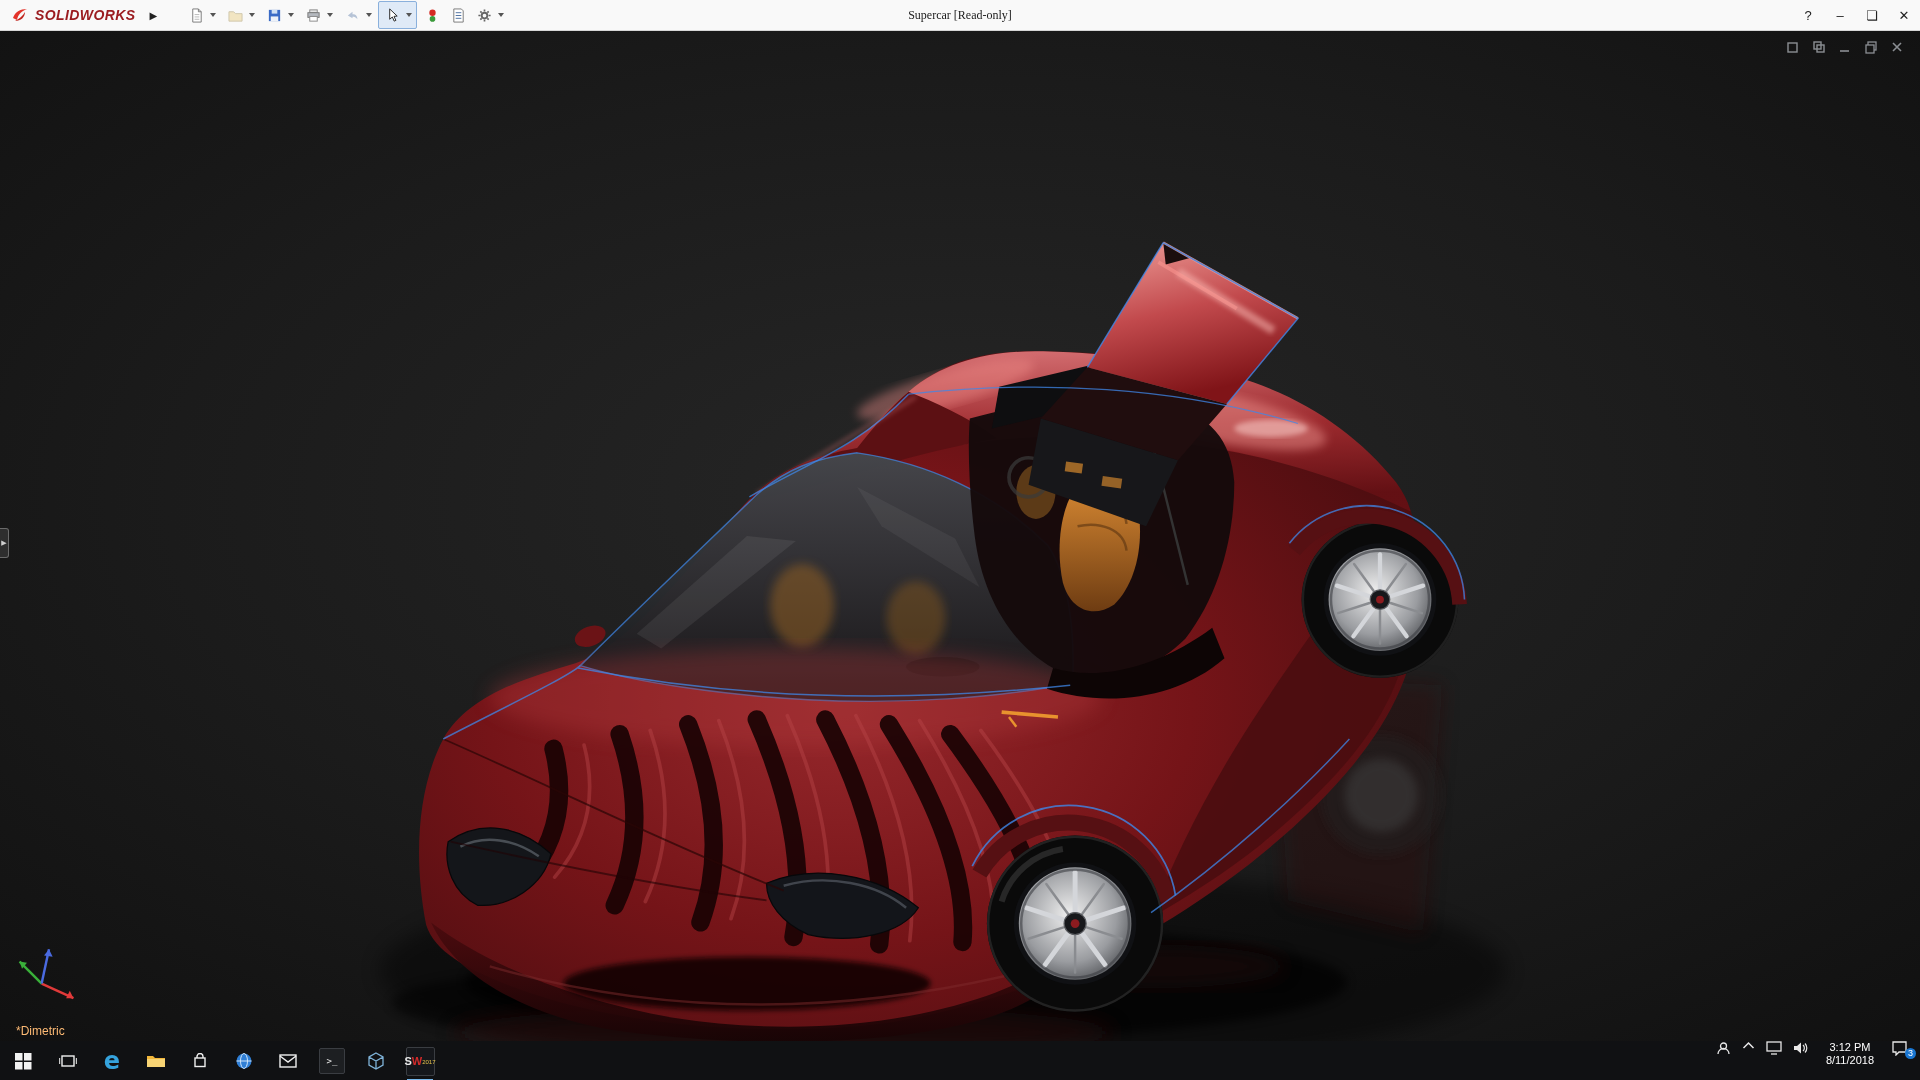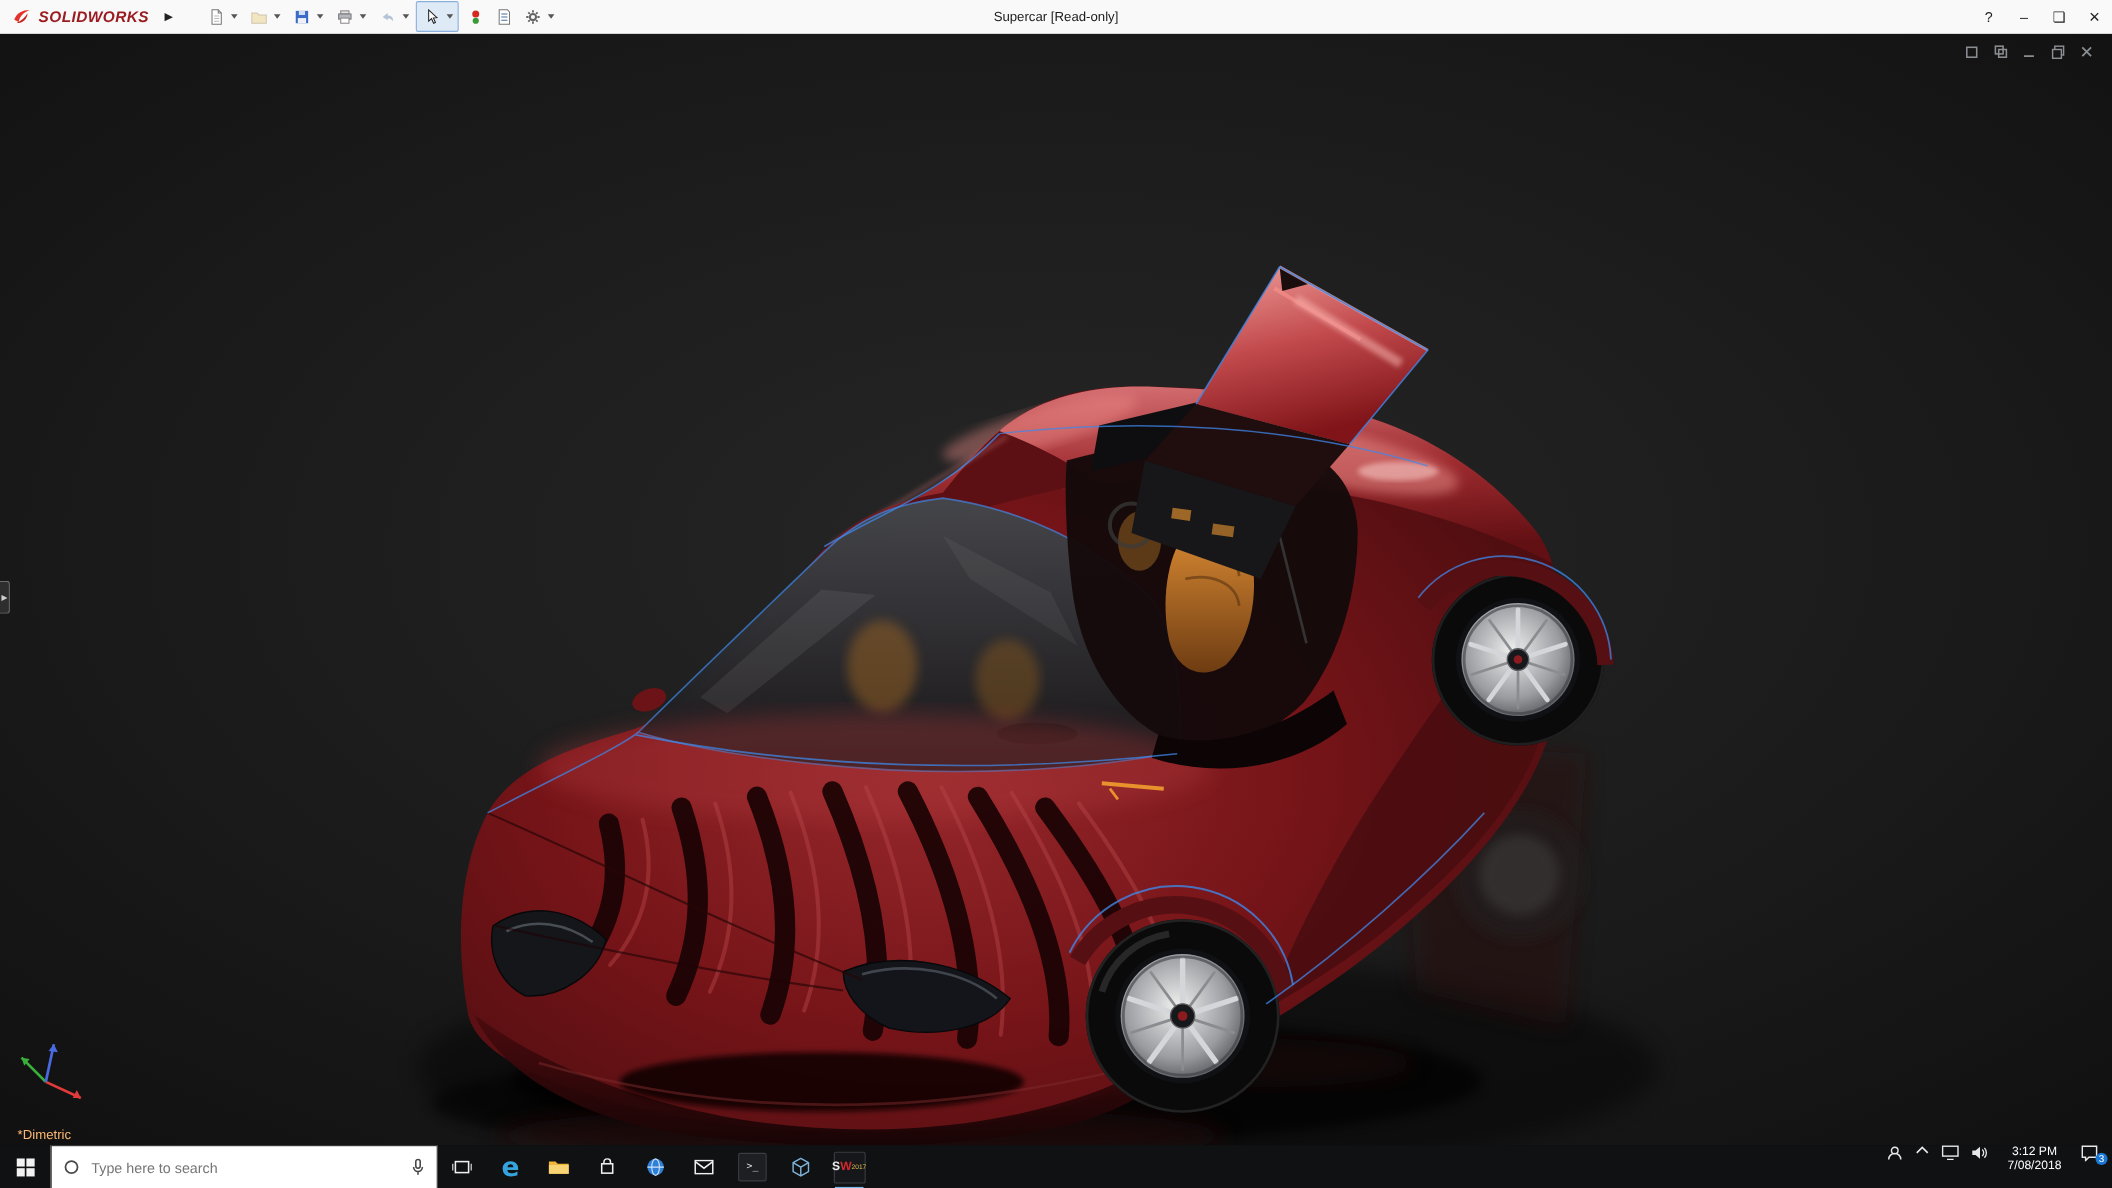--- a/index.html
+++ b/index.html
@@ -11,21 +11,21 @@
   .brand{font-weight:bold;font-style:italic;font-size:14px;color:#9b1c20;letter-spacing:.4px;}
   .flyout{font-size:10px;color:#222;margin-left:8px;cursor:default;}
   .toolbar{display:flex;align-items:center;margin-left:26px;}
   .tbtn{width:24px;height:24px;display:flex;align-items:center;justify-content:center;
     border:1px solid transparent;border-radius:2px;}
   .tbtn.disabled{opacity:.38;}
   .tgroup{display:flex;align-items:center;margin-right:2px;}
   .tgroup.active{border:1px solid #8ab0dc;background:#dfeaf7;border-radius:2px;}
   .ddarrow{width:0;height:0;border-left:3.5px solid transparent;border-right:3.5px solid transparent;
     border-top:4px solid #555;margin:0 4px 0 1px;}
-  .title-center{position:absolute;left:50%;transform:translateX(-50%);font-size:12px;color:#1b1b1b;white-space:nowrap;}
+  .title-center{position:absolute;left:50%;transform:translateX(-50%);font-size:12px;color:#1b1b1b;white-space:nowrap;font-family:Liberation Serif, serif;}
   .win-controls{margin-left:auto;display:flex;align-items:center;height:100%;}
   .wbtn{width:32px;height:100%;display:flex;align-items:center;justify-content:center;
     font-size:13px;color:#222;}
   
   .viewport{position:relative;height:1010px;background:#161616;overflow:hidden;}
   svg.scene{position:absolute;inset:0;width:100%;height:100%;display:block;}
   .doc-controls{position:absolute;top:9px;right:16px;display:flex;gap:12px;align-items:center;opacity:.8;}
   .orientation{position:absolute;left:16px;bottom:3px;color:#fdba74;font-size:12px;}
   .panel-tab{position:absolute;left:0;top:497px;width:8px;height:28px;background:#2e2e2e;
     border:1px solid #6a6a6a;border-left:none;border-radius:0 3px 3px 0;
@@ -416,30 +416,20 @@
 
 <div class="taskbar">
   <div class="tb-start">
     <svg width="17" height="17" viewBox="0 0 17 17">
       <rect x="0" y="0" width="7.5" height="7.5" fill="#f2f2f2"></rect>
         <rect x="9" y="0" width="7.5" height="7.5" fill="#f2f2f2"></rect>
       <rect x="0" y="9" width="7.5" height="7.5" fill="#f2f2f2"></rect>
         <rect x="9" y="9" width="7.5" height="7.5" fill="#f2f2f2"></rect>
       </svg>
   </div>
-  <div class="tb-search">
-    <svg width="16" height="16" viewBox="0 0 16 16">
-      <circle cx="8" cy="8" r="5.5" fill="none" stroke="#4a4a4a" stroke-width="1.6"></circle>
-      </svg>
-    <input type="text" readonly="" placeholder="Type here to search" style="">
-    <svg width="14" height="16" viewBox="0 0 14 16">
-      <rect x="5" y="1" width="4" height="8" rx="2" fill="none" stroke="#444" stroke-width="1.4"></rect>
-      <path d="M3 8 a4 4 0 0 0 8 0 M7 12 v3" fill="none" stroke="#444" stroke-width="1.4"></path>
-      </svg>
-  </div>
   <div class="tb-icon">
     <svg width="18" height="16" viewBox="0 0 18 16">
       <rect x="3" y="3" width="12" height="10" fill="none" stroke="#f0f0f0" stroke-width="1.4"></rect>
       <line x1="0.5" y1="5" x2="0.5" y2="11" stroke="#c8c8c8" stroke-width="1.4"></line>
       <line x1="17.5" y1="5" x2="17.5" y2="11" stroke="#c8c8c8" stroke-width="1.4"></line>
       </svg>
   </div>
   <div class="tb-icon">
     <span class="edge-e">e</span>
   </div>
@@ -497,21 +487,21 @@
     <svg width="16" height="14" viewBox="0 0 16 14">
       <rect x="1" y="1" width="14" height="9" fill="none" stroke="#e8e8e8" stroke-width="1.3"></rect>
       <line x1="5" y1="13" x2="11" y2="13" stroke="#e8e8e8" stroke-width="1.3"></line>
       </svg>
     <svg width="16" height="14" viewBox="0 0 16 14">
       <path d="M1 5 h3 l4 -3.5 v11 L4 9 H1 Z" fill="#e8e8e8"></path>
       <path d="M10 4 a4 4 0 0 1 0 6 M12 2.5 a6.5 6.5 0 0 1 0 9" fill="none" stroke="#e8e8e8" stroke-width="1.2"></path>
       </svg>
     <div class="clock">
       <div>3:12 PM</div>
-      <div>7/08/2018</div>
+      <div>8/11/2018</div>
     </div>
     <div class="ac-wrap">
       <svg width="17" height="15" viewBox="0 0 17 15">
         <path d="M2 1 h13 v10 h-7 l-3 3 v-3 H2 Z" fill="none" stroke="#e8e8e8" stroke-width="1.3"></path>
         </svg>
       <span class="badge">3</span>
     </div>
   </div>
 </div>
 

